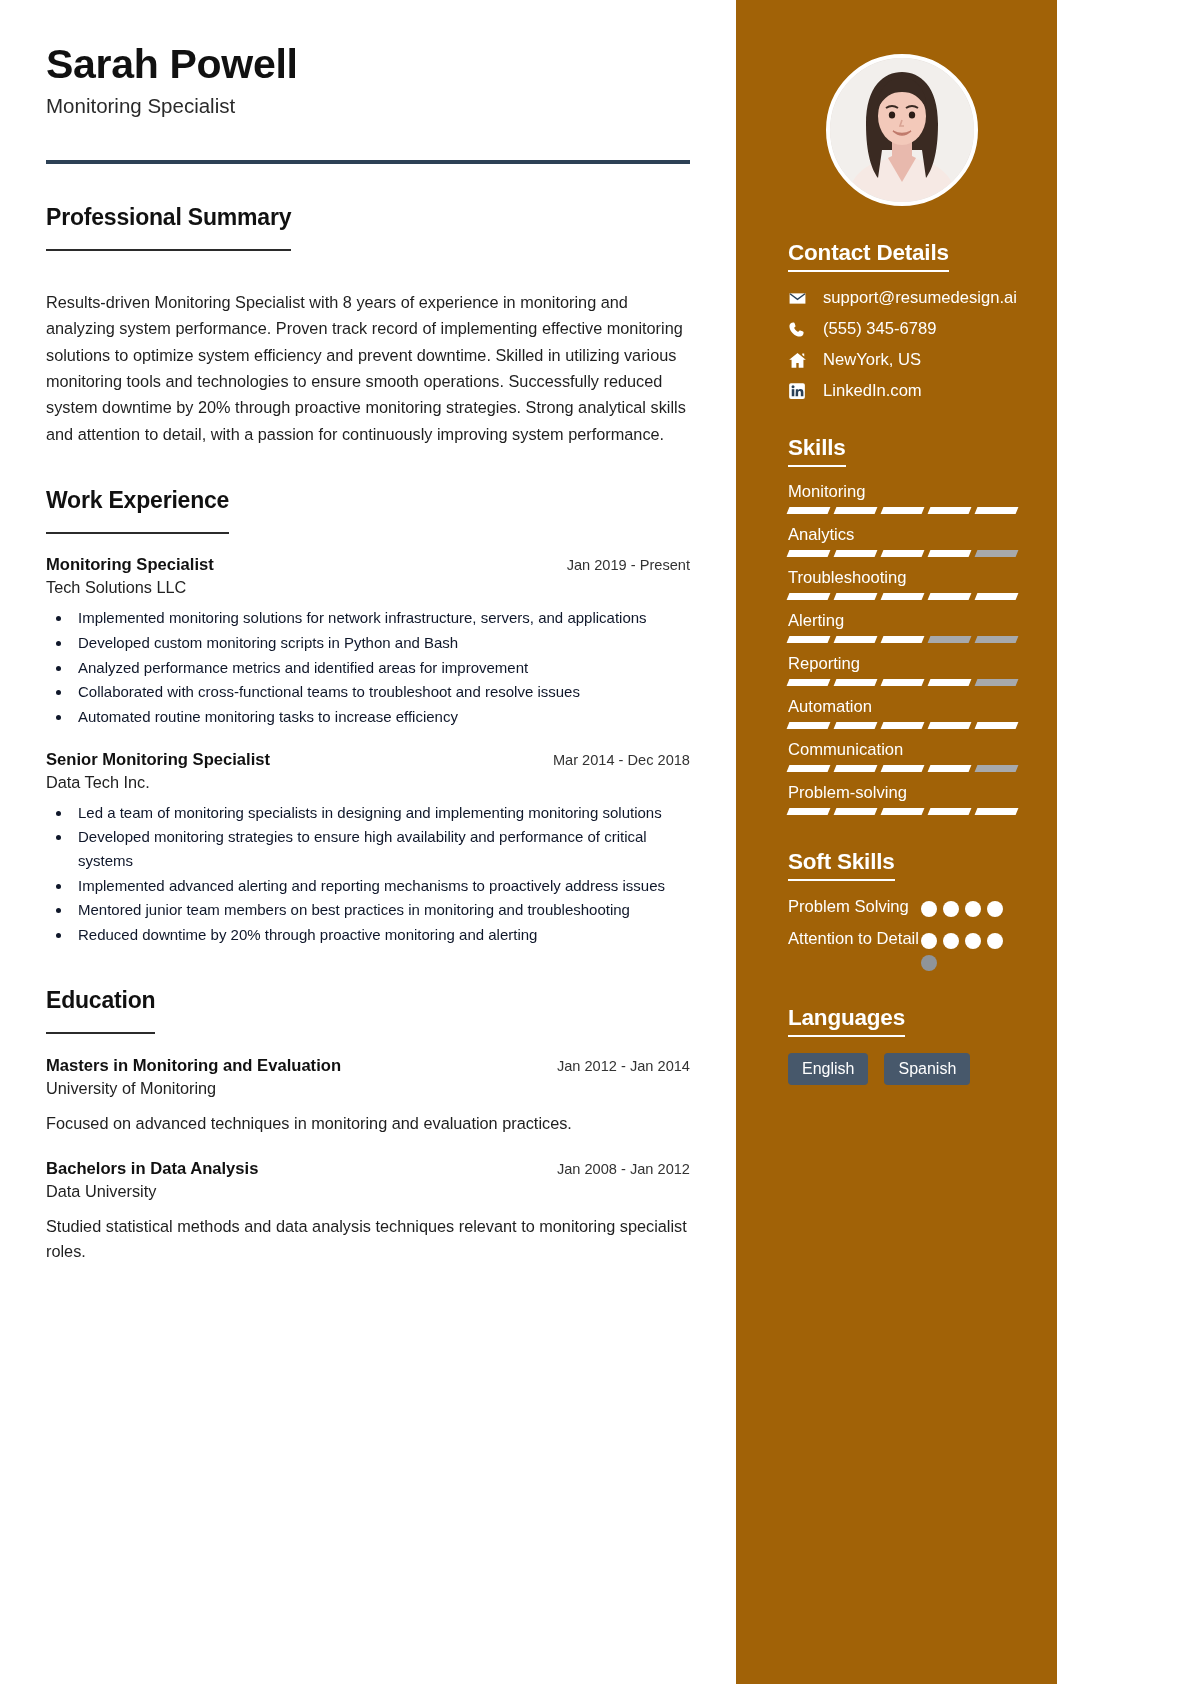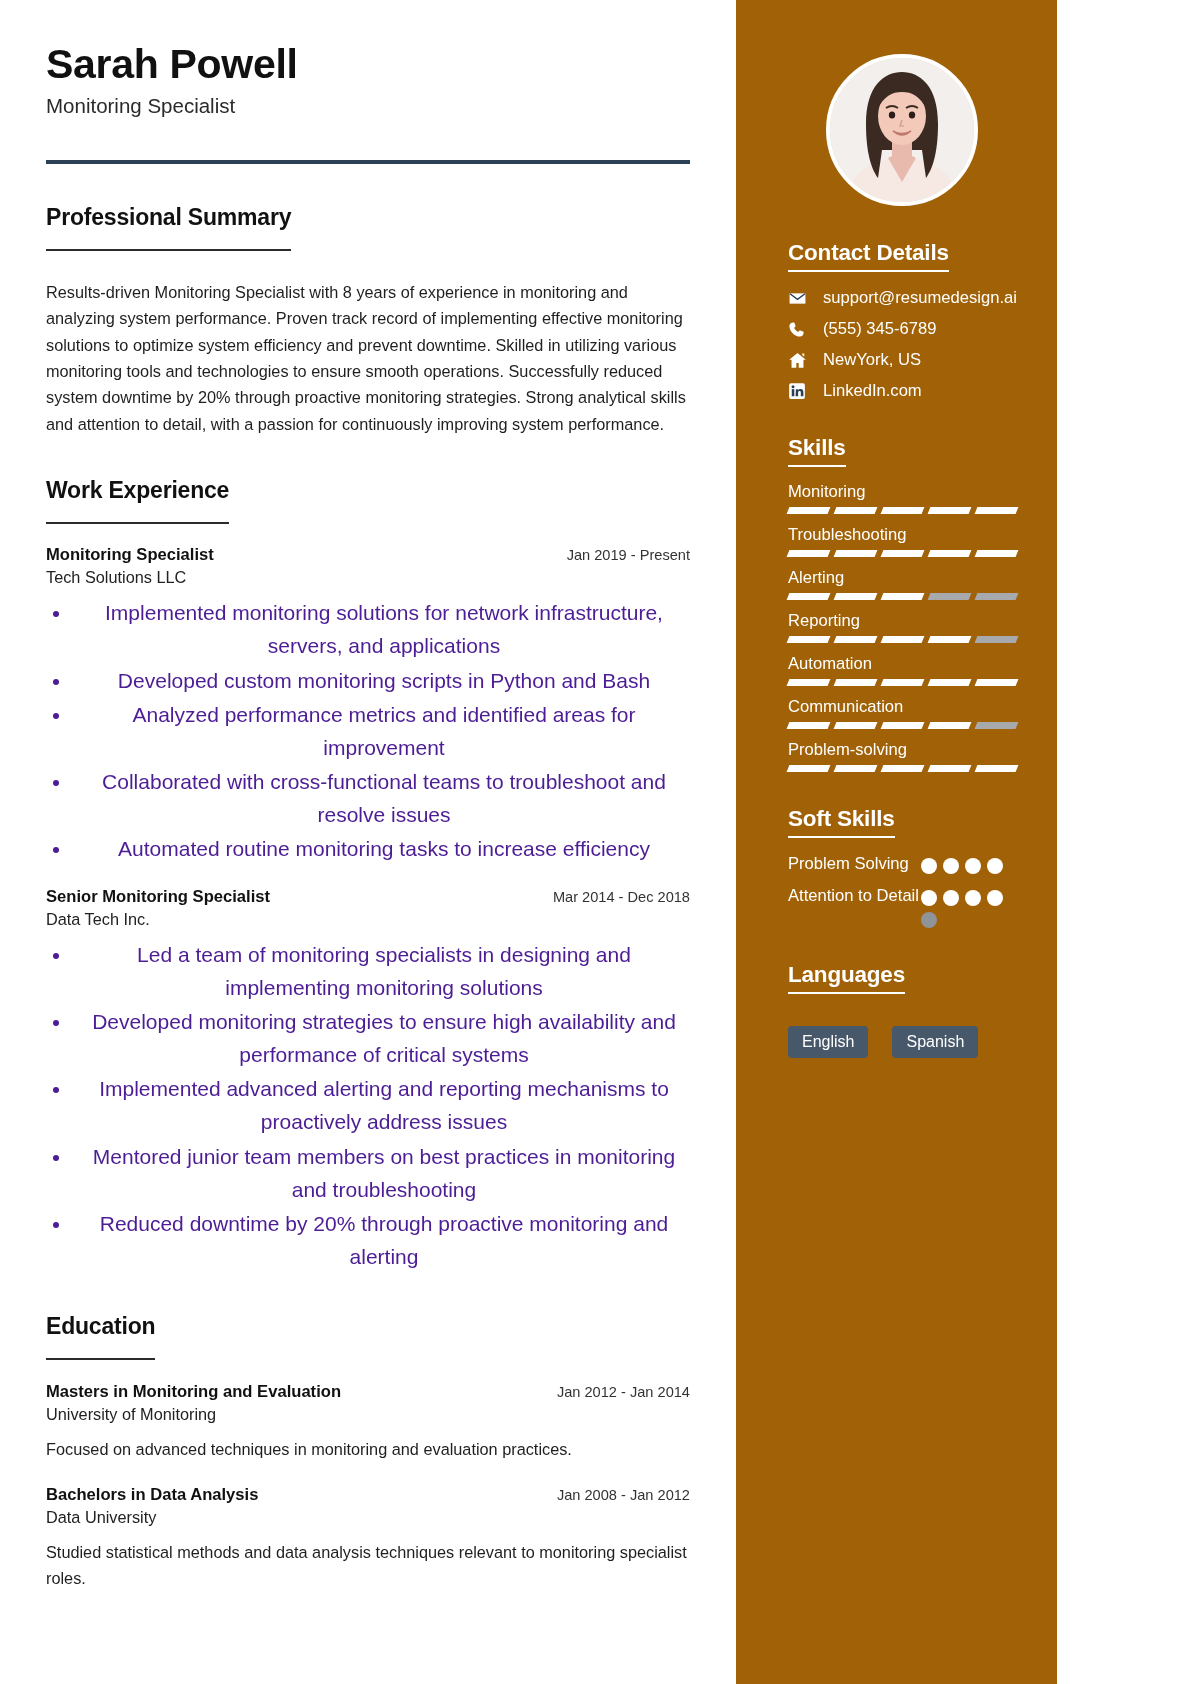--- a/index.html
+++ b/index.html
@@ -41,21 +41,21 @@
   .section-title {
     font-size:23px;
     font-weight:bold;
     color:#111;
     display:inline-block;
     padding-bottom:18px;
     border-bottom:2.5px solid #2b2b2b;
     letter-spacing:-0.2px;
   }
   .summary {
-    margin-top:28px;
+    margin-top:38px;
     font-size:16.3px;
     line-height:1.62;
     color:#1f1f1f;
     max-width:648px;
   }
   .entry { margin-top:21px; }
   .entry-head {
     display:flex;
     justify-content:space-between;
     align-items:baseline;
@@ -73,27 +73,26 @@
   }
   .entry-org {
     font-size:16.3px;
     color:#222;
     margin-top:3px;
   }
   ul.bullets {
     margin:9px 0 0 26px;
   }
   ul.bullets li {
-    font-size:21px;
+    font-size:15px;
     line-height:1.58;
-    color:#4c1d95;
+    color:#0f172a;
     margin-bottom:1px;
     padding-left:6px;
     max-width:625px;
-    text-align:center;
   }
   .edu-desc {
     margin-top:13px;
     font-size:16.3px;
     line-height:1.58;
     color:#1f1f1f;
     max-width:648px;
   }
   .edu-entry { margin-top:22px; }
 
@@ -188,23 +187,23 @@
   }
   .dot {
     width:16px; height:16px;
     border-radius:50%;
     background:#ffffff;
   }
   .dot.off { background:#8f9499; }
 
   
   .lang-list {
-    margin-top:32px;
-    display:flex;
-    gap:24px;
+    margin-top:16px;
+    display:flex;
+    gap:16px;
     flex-wrap:wrap;
   }
   .lang {
     background:#47586b;
     padding:7px 14px;
     border-radius:4px;
     font-size:16px;
     color:#ffffff;
   }
 </style>
@@ -371,20 +370,30 @@
             <div class="skill-name">Monitoring</div>
             <div class="bar">
               <span class="seg"></span>
               <span class="seg"></span>
               <span class="seg"></span>
               <span class="seg"></span>
               <span class="seg"></span>
             </div>
           </div>
           <div class="skill">
+            <div class="skill-name">Analytics</div>
+            <div class="bar">
+              <span class="seg"></span>
+              <span class="seg"></span>
+              <span class="seg"></span>
+              <span class="seg"></span>
+              <span class="seg off"></span>
+            </div>
+          </div>
+          <div class="skill">
             <div class="skill-name">Troubleshooting</div>
             <div class="bar">
               <span class="seg"></span>
               <span class="seg"></span>
               <span class="seg"></span>
               <span class="seg"></span>
               <span class="seg"></span>
             </div>
           </div>
           <div class="skill">

